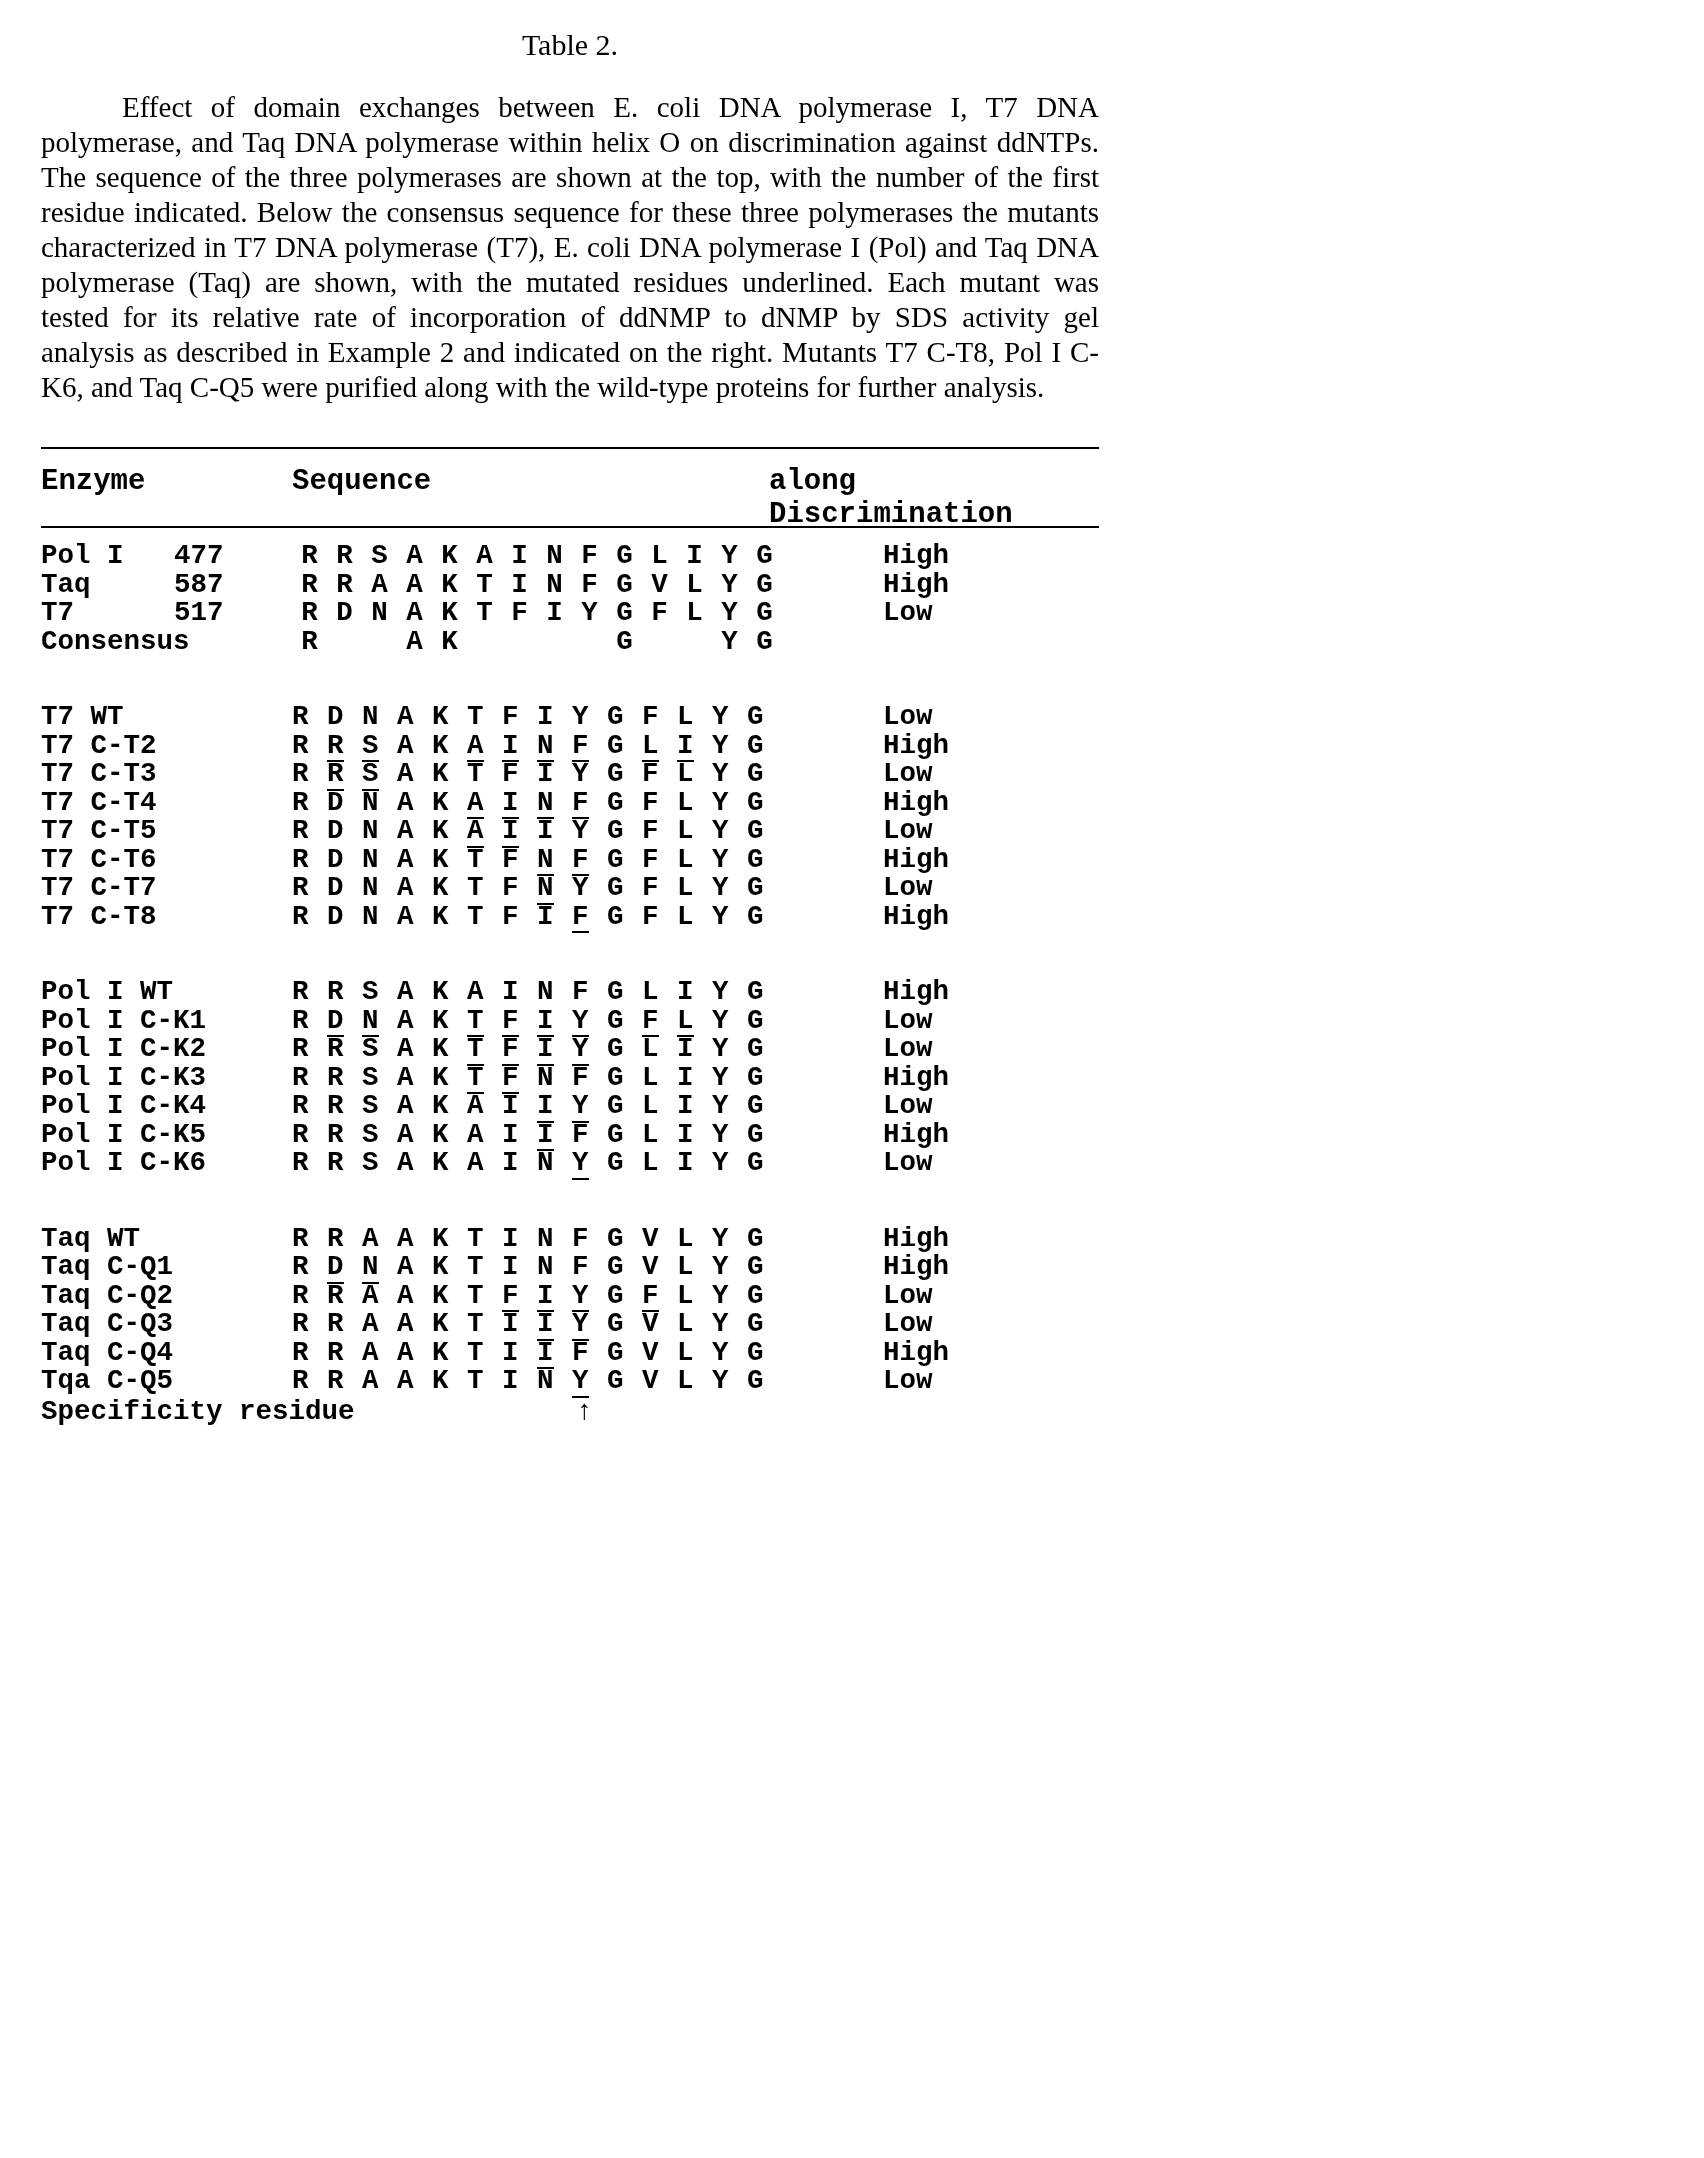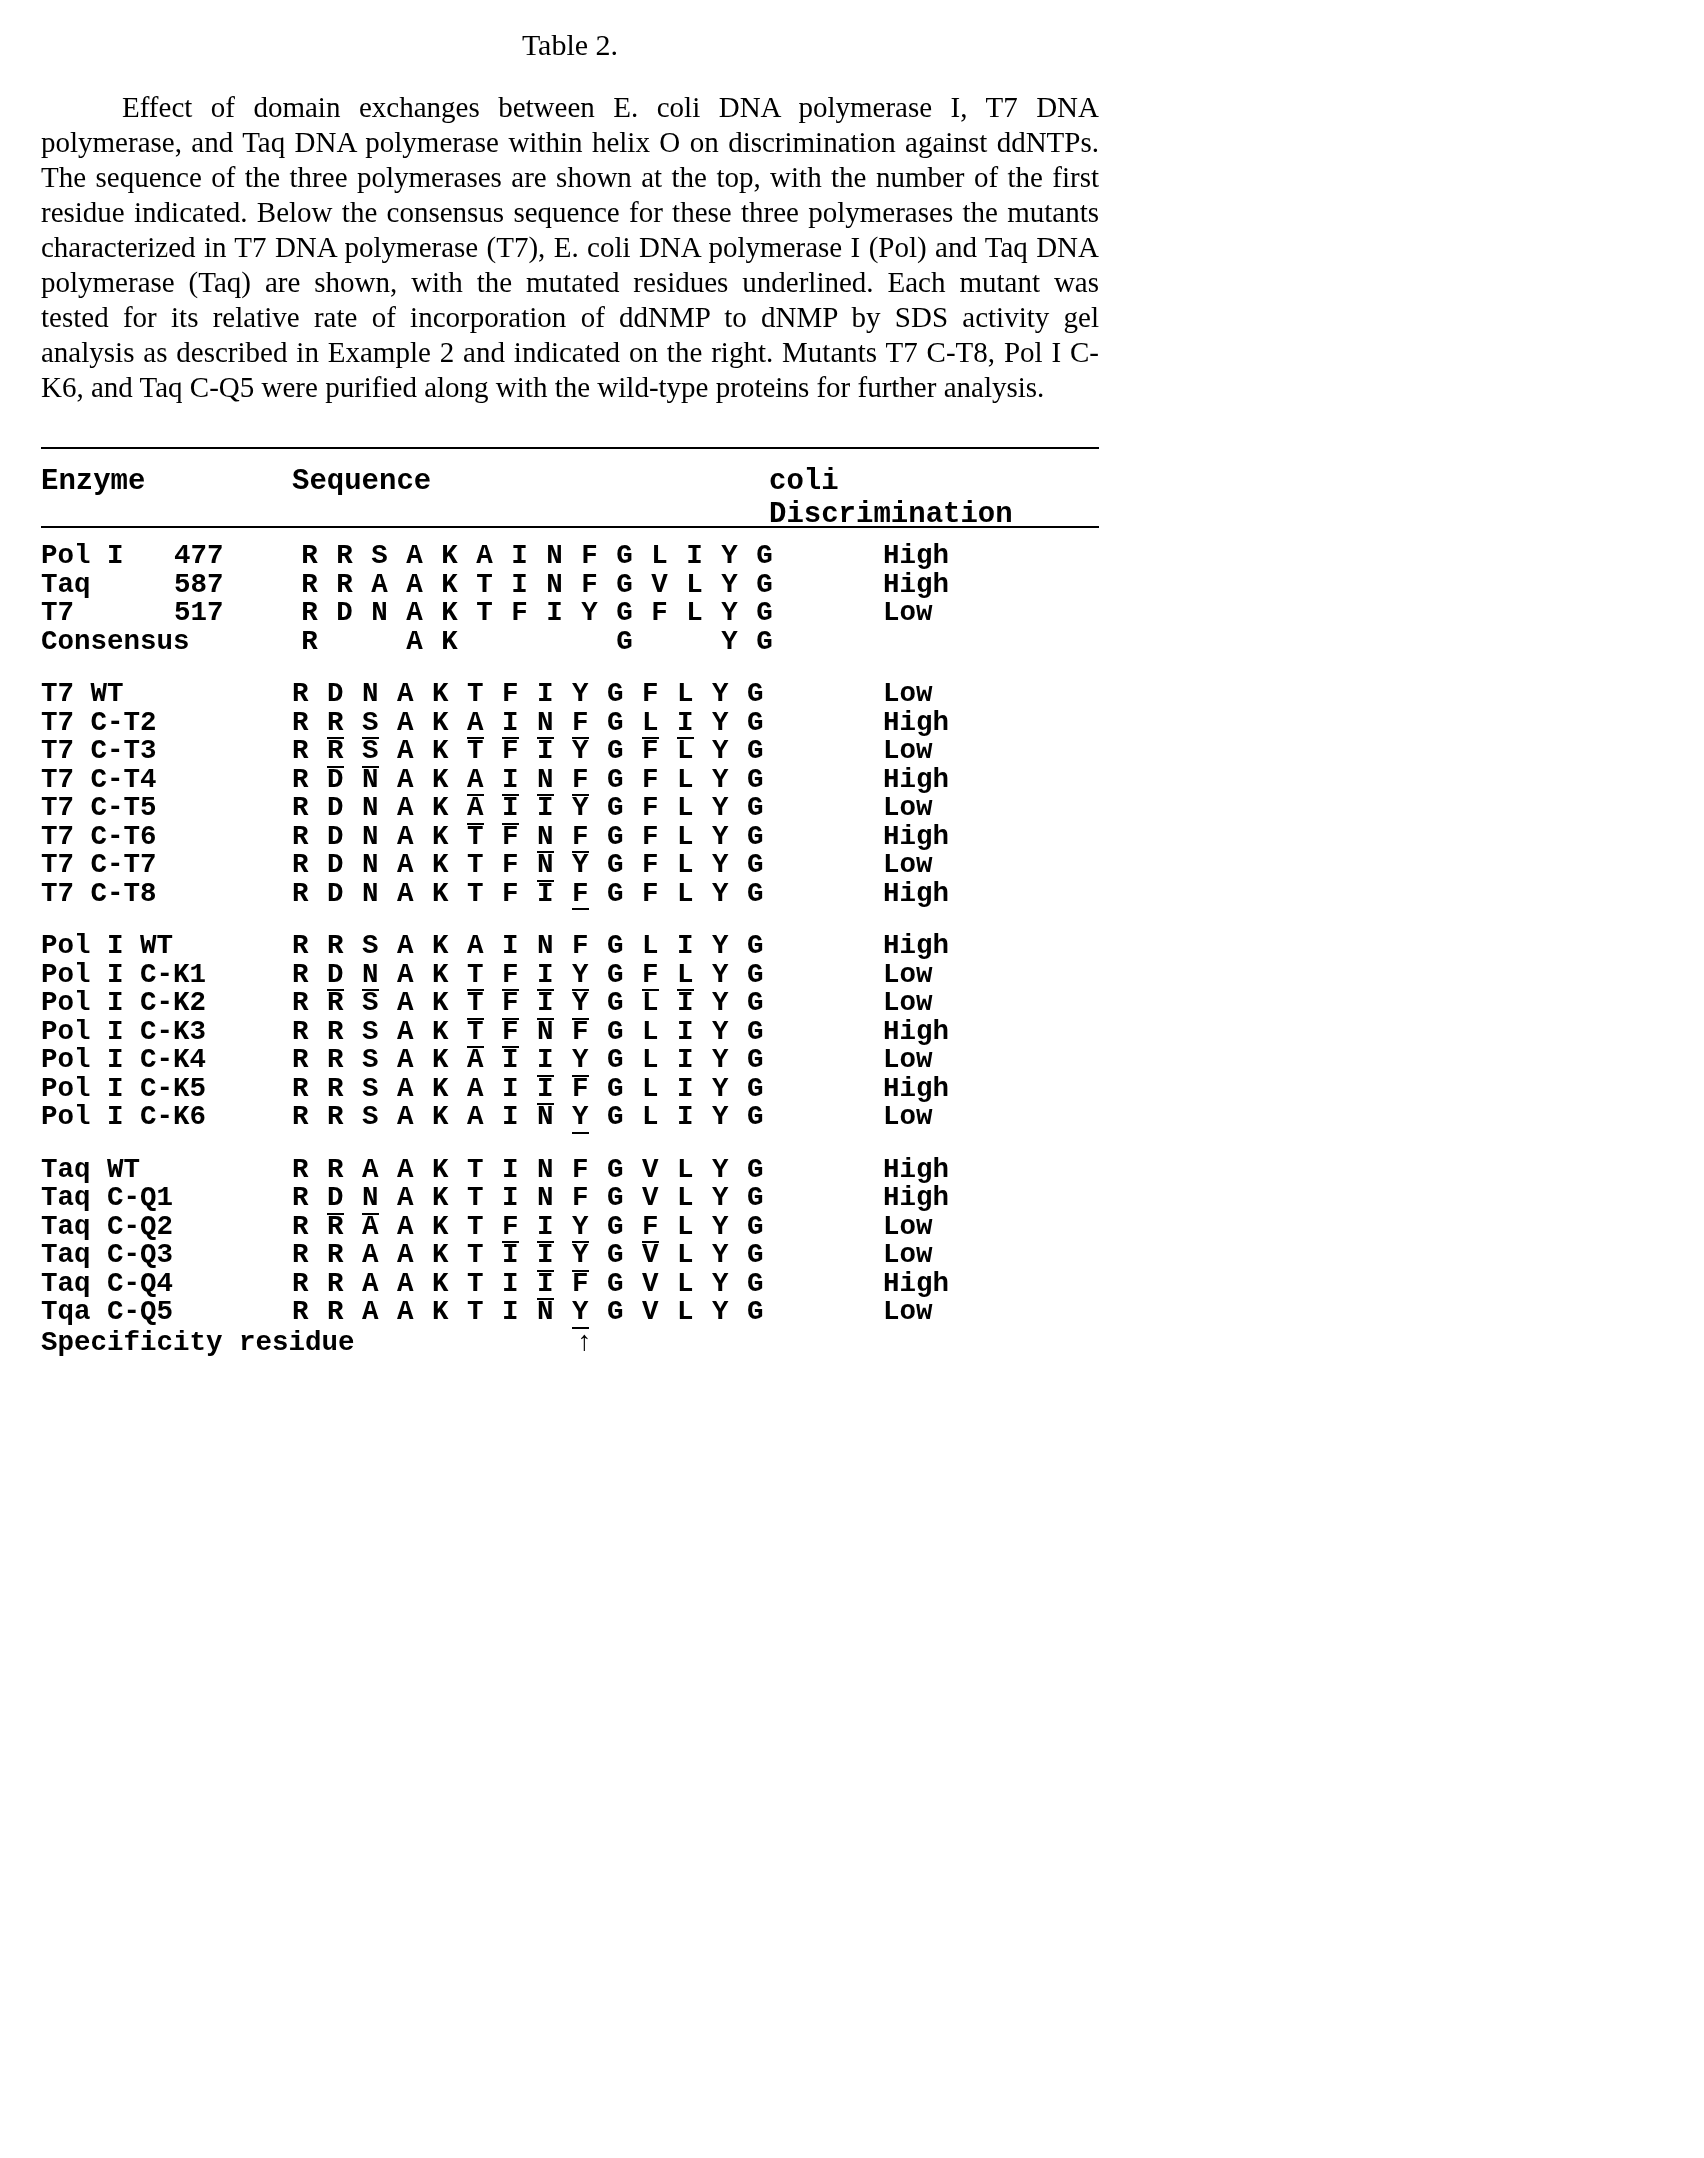--- a/index.html
+++ b/index.html
@@ -30,21 +30,21 @@
   }
   .rule { border:none; border-top:2.8px solid #000; height:0; }
   .rule1 { margin-top:42px; }
   .mono { font-family:"Liberation Mono","DejaVu Sans Mono",monospace; font-weight:600; }
   .hdr { position:relative; height:77px; font-size:29px; }
   .hdr span { position:absolute; top:16.5px; }
   .h-enzyme { left:0; }
   .h-seq { left:251px;text-align:center; }
   .h-disc { left:728px; }
   .rows { margin-top:14.7px; }
-  .group { margin-top:24px; }
+  .group { margin-top:47px; }
   .group:first-child { margin-top:0;text-align:center; }
   .trow { position:relative; height:28.5px; font-size:27.5px; line-height:28.5px; }
   .enz { position:absolute; left:0; white-space:pre; }
   .num { position:absolute; left:133px; }
   .seq { position:absolute; left:251px; white-space:pre; }
   .cell { display:inline-block; width:35px; }
   .ltr { display:inline-block; min-width:0.9px; }
   .cell.u .ltr { border-bottom:2.8px solid #000; }
   .disc { position:absolute; left:842px; }
   .footer { position:relative; height:40px; font-size:27.5px;text-decoration:underline; }
@@ -61,21 +61,21 @@
       <span class="title-text">Table 2.</span>
     </div>
 
     <p class="para">Effect of domain exchanges between E. coli DNA polymerase I, T7 DNA polymerase, and Taq DNA polymerase within helix O on discrimination against ddNTPs. The sequence of the three polymerases are shown at the top, with the number of the first residue indicated. Below the consensus sequence for these three polymerases the mutants characterized in T7 DNA polymerase (T7), E. coli DNA polymerase I (Pol) and Taq DNA polymerase (Taq) are shown, with the mutated residues underlined. Each mutant was tested for its relative rate of incorporation of ddNMP to dNMP by SDS activity gel analysis as described in Example 2 and indicated on the right.  Mutants T7 C-T8, Pol I C-K6, and Taq C-Q5 were purified along with the wild-type proteins for further analysis.</p>
 
     <hr class="rule rule1">
 
     <div class="hdr mono">
       <span class="h-enzyme">Enzyme</span>
       <span class="h-seq">Sequence</span>
-      <span class="h-disc">coli Discrimination</span>
+      <span class="h-disc">along Discrimination</span>
     </div>
 
     <hr class="rule">
 
     <div class="rows" id="rows">
         <div class="group">
           <div class="trow">
             <span class="enz mono">Pol I</span>
             <span class="num mono">477</span>
             <span class="seq mono"><span class="cell"><span class="ltr">R</span></span><span class="cell"><span class="ltr">R</span></span><span class="cell"><span class="ltr">S</span></span><span class="cell"><span class="ltr">A</span></span><span class="cell"><span class="ltr">K</span></span><span class="cell"><span class="ltr">A</span></span><span class="cell"><span class="ltr">I</span></span><span class="cell"><span class="ltr">N</span></span><span class="cell"><span class="ltr">F</span></span><span class="cell"><span class="ltr">G</span></span><span class="cell"><span class="ltr">L</span></span><span class="cell"><span class="ltr">I</span></span><span class="cell"><span class="ltr">Y</span></span><span class="cell"><span class="ltr">G</span></span></span>

